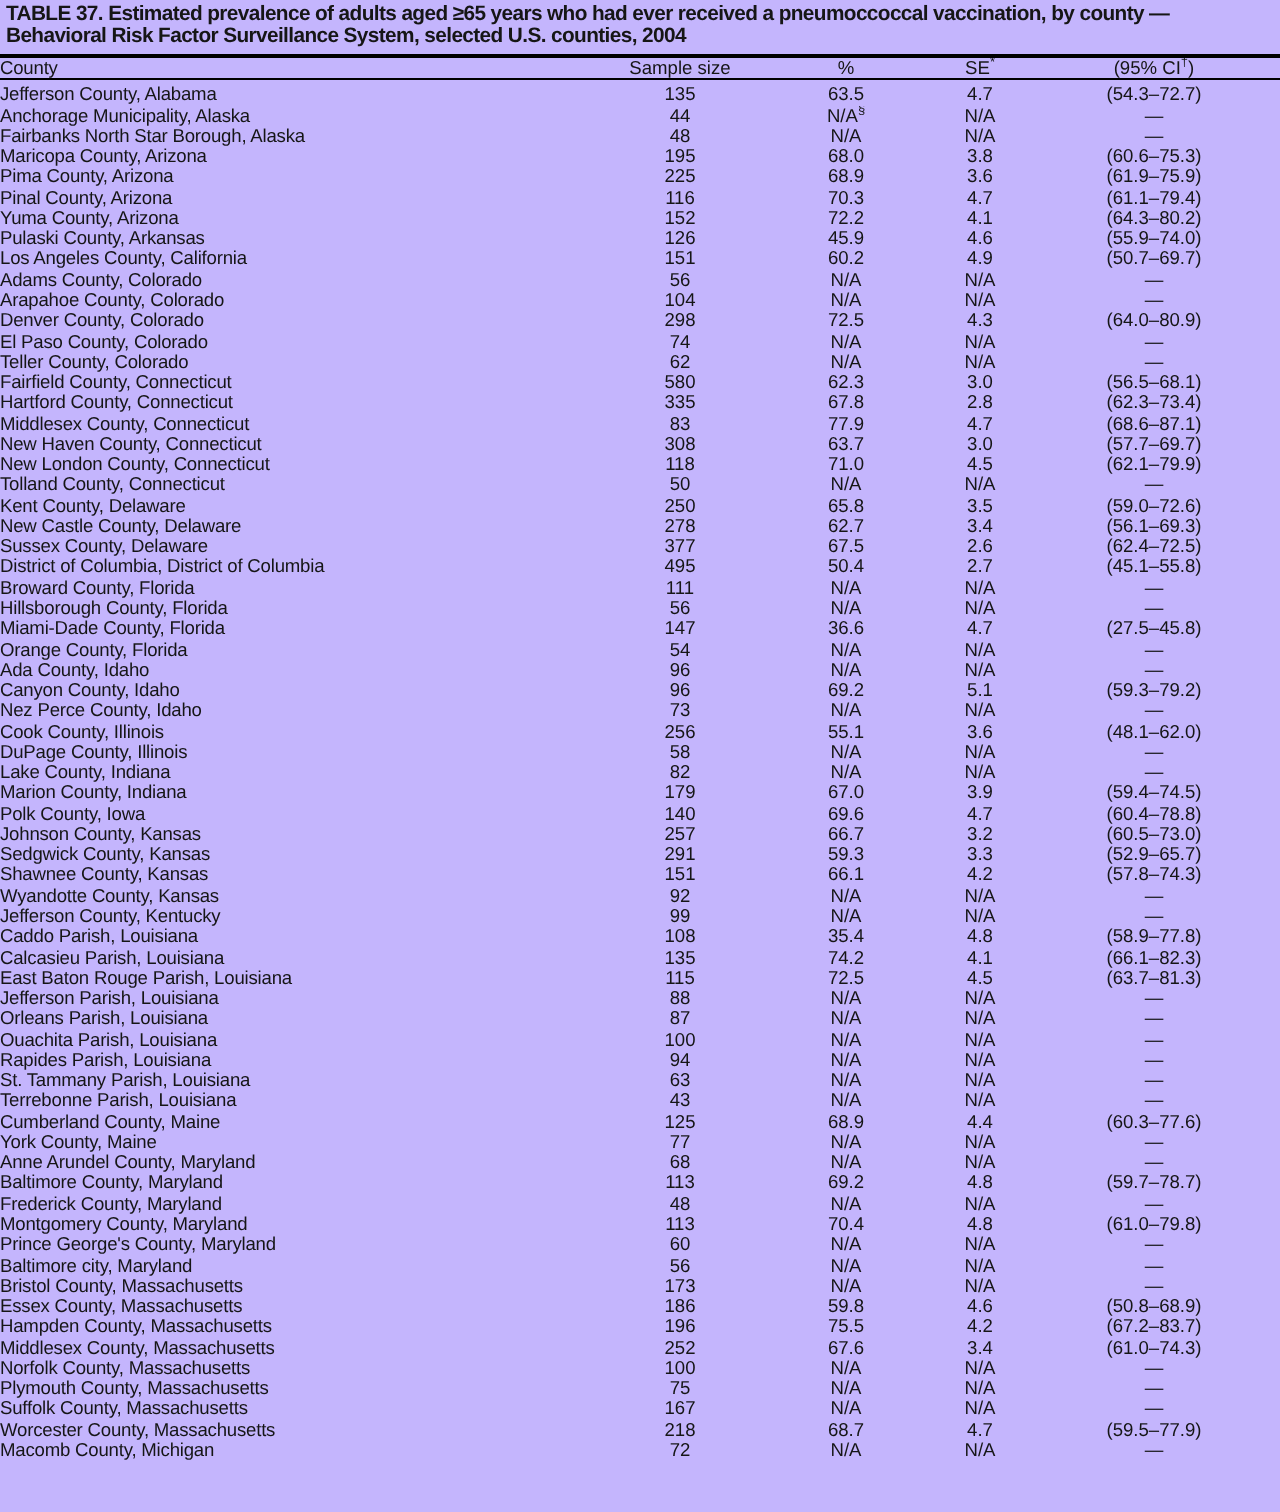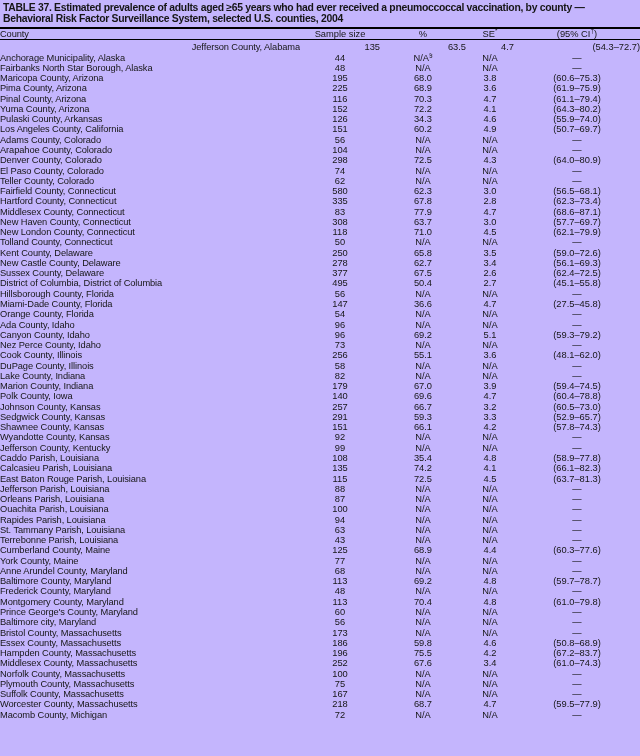--- a/index.html
+++ b/index.html
@@ -43,21 +43,20 @@
     color: #161616;
   }
   thead th {
     font-weight: bold;
     border-bottom: 1.5px solid #000;
     padding-top: 3px;
     padding-bottom: 3px;
   }
   tbody tr:first-child td {
     padding-top: 2.5px;
-    text-align: right;
   }
   .c0 { text-align: left;  padding-left: 3px; letter-spacing: -0.1px; }
   .c1 { text-align: center; }
   .c2 { text-align: center; }
   .c3 { text-align: center; }
   .c4 { text-align: center; padding-left: 38px; }
   sup {
     font-size: 6.5px;
     vertical-align: super;
     line-height: 0;
@@ -135,21 +134,21 @@
         <tr>
           <td class="c0">Yuma County, Arizona</td>
           <td class="c1">152</td>
           <td class="c2">72.2</td>
           <td class="c3">4.1</td>
           <td class="c4">(64.3–80.2)</td>
         </tr>
         <tr>
           <td class="c0">Pulaski County, Arkansas</td>
           <td class="c1">126</td>
-          <td class="c2">34.3</td>
+          <td class="c2">45.9</td>
           <td class="c3">4.6</td>
           <td class="c4">(55.9–74.0)</td>
         </tr>
         <tr>
           <td class="c0">Los Angeles County, California</td>
           <td class="c1">151</td>
           <td class="c2">60.2</td>
           <td class="c3">4.9</td>
           <td class="c4">(50.7–69.7)</td>
         </tr>
@@ -252,20 +251,27 @@
           <td class="c4">(62.4–72.5)</td>
         </tr>
         <tr>
           <td class="c0">District of Columbia, District of Columbia</td>
           <td class="c1">495</td>
           <td class="c2">50.4</td>
           <td class="c3">2.7</td>
           <td class="c4">(45.1–55.8)</td>
         </tr>
         <tr>
+          <td class="c0">Broward County, Florida</td>
+          <td class="c1">111</td>
+          <td class="c2">N/A</td>
+          <td class="c3">N/A</td>
+          <td class="c4">—</td>
+        </tr>
+        <tr>
           <td class="c0">Hillsborough County, Florida</td>
           <td class="c1">56</td>
           <td class="c2">N/A</td>
           <td class="c3">N/A</td>
           <td class="c4">—</td>
         </tr>
         <tr>
           <td class="c0">Miami-Dade County, Florida</td>
           <td class="c1">147</td>
           <td class="c2">36.6</td>

